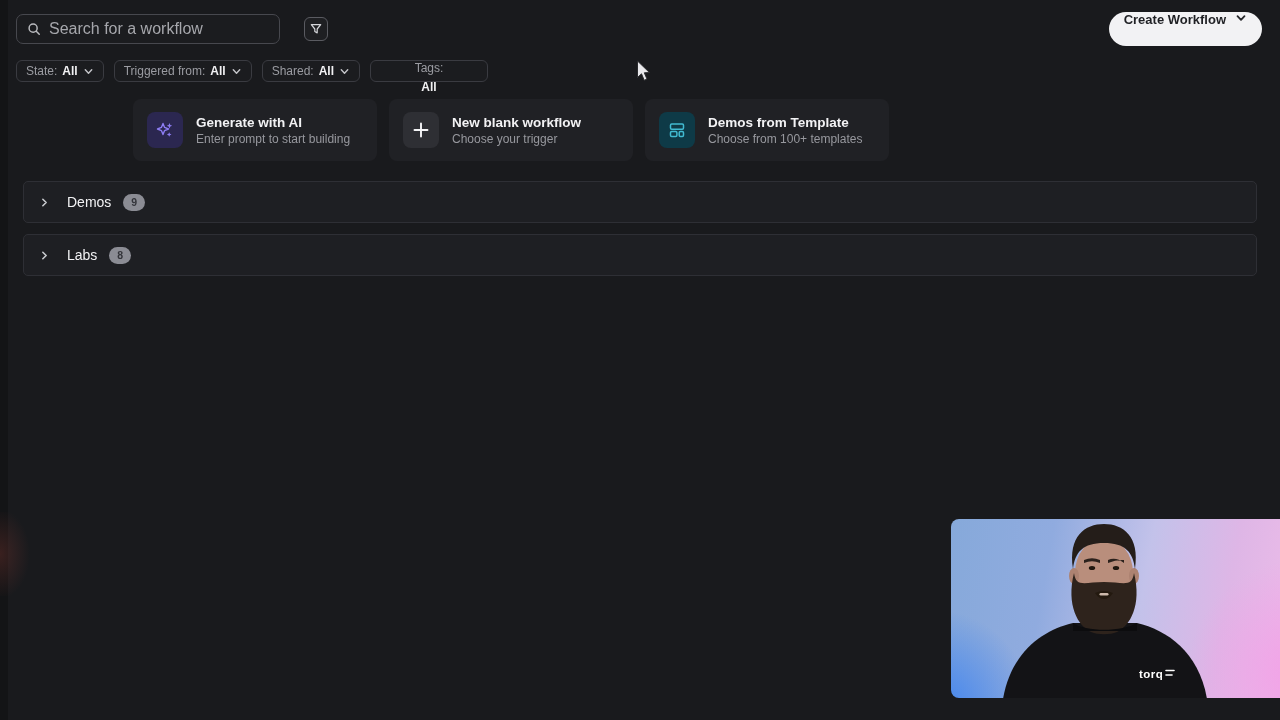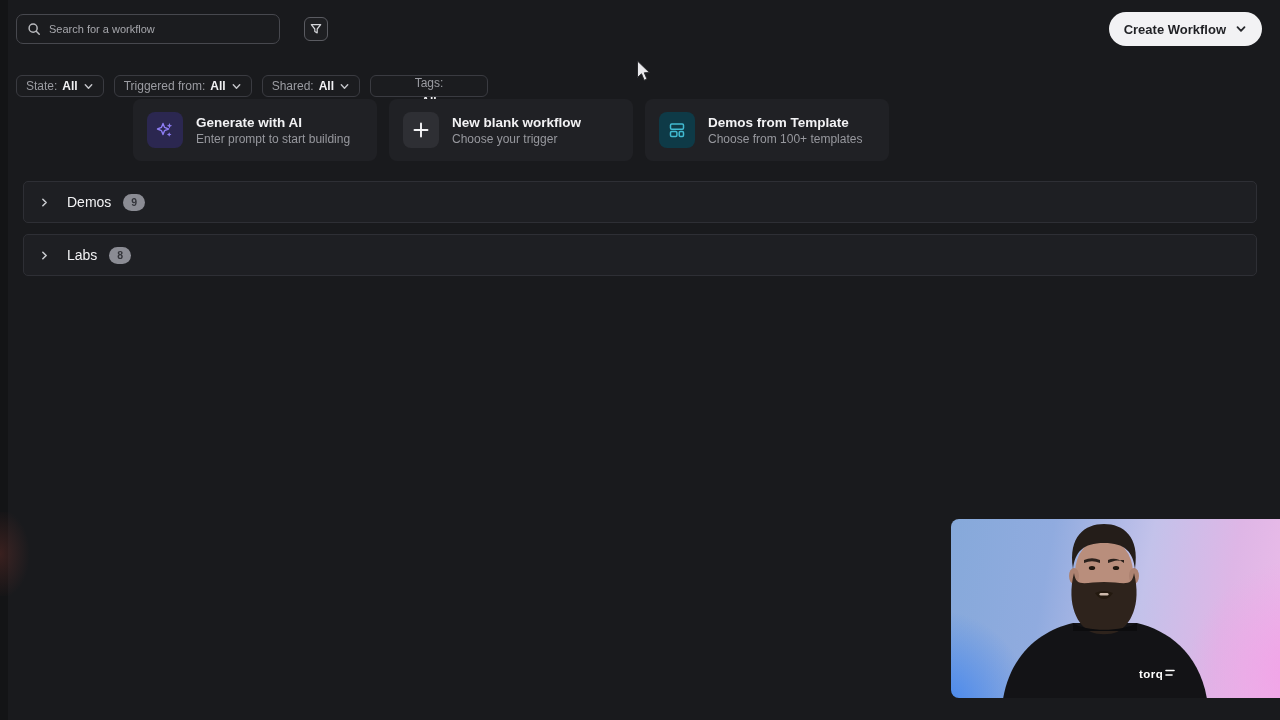--- a/index.html
+++ b/index.html
@@ -17,41 +17,41 @@
     background:radial-gradient(30px 45px at 0% 50%, rgba(130,55,48,0.35), rgba(130,55,48,0)); }
 
   
   .search-box {
     position:absolute; left:16px; top:14px; width:264px; height:30px;
     border:1px solid #47484e; border-radius:7px; background:#1b1c1f;
     display:flex; align-items:center; gap:8px; padding:0 10px;
   }
   .search-box input {
     flex:1; background:transparent; border:none; outline:none;
-    font-family:"Liberation Sans", sans-serif; font-size:11px; color:#e8e9eb;
+    font-family:"Liberation Sans", sans-serif; font-size:16px; color:#e8e9eb;
   }
   .search-box input::placeholder { color:#a6a7ac; }
   .filter-btn {
     position:absolute; left:304px; top:17px; width:24px; height:24px;
     border:1px solid #5a5b61; border-radius:6px; background:#1e1f22;
     display:flex; align-items:center; justify-content:center; cursor:pointer;
   }
   .create-btn {
     position:absolute; right:18px; top:12px; height:34px;
     border:none; border-radius:17px; background:#f2f2f4; color:#1f2024;
     font-family:"Liberation Sans", sans-serif; font-size:13px; font-weight:600;
-    display:inline-flex; align-items:center; gap:9px; padding:0 15px; cursor:pointer;
+    display:inline-flex; align-items:flex-start; gap:9px; padding:0 15px; cursor:pointer;
   }
 
   
   .chips { position:absolute; left:16px; top:60px; display:flex; gap:10px; }
   .chip {
     height:22px; border:1px solid #3a3b41; border-radius:6px; background:#1b1c1f;
     display:inline-flex; align-items:center; gap:5px; padding:0 9px;
-    font-size:12px; color:#9b9ca2; cursor:pointer; white-space:nowrap;margin-top:15px;
+    font-size:12px; color:#9b9ca2; cursor:pointer; white-space:nowrap;
   }
   .chip .chip-value { color:#f2f2f4; font-weight:700; }
   .chip-tags { min-width:118px;flex-direction:column; }
   .chip-tags .chip-spacer { flex:1; }
 
   
   .cards { position:absolute; left:133px; top:99px; display:flex; gap:12px; }
   .card {
     width:244px; height:62px; background:#202125; border-radius:8px;
     display:flex; align-items:center; gap:13px; padding:0 14px; cursor:pointer;

